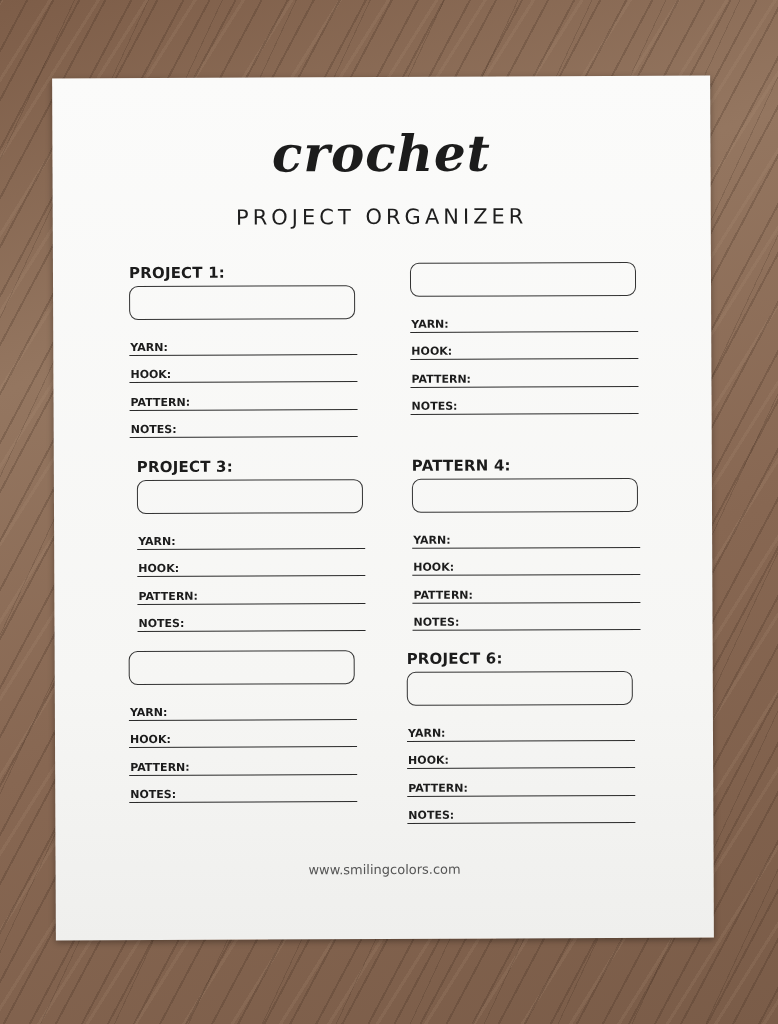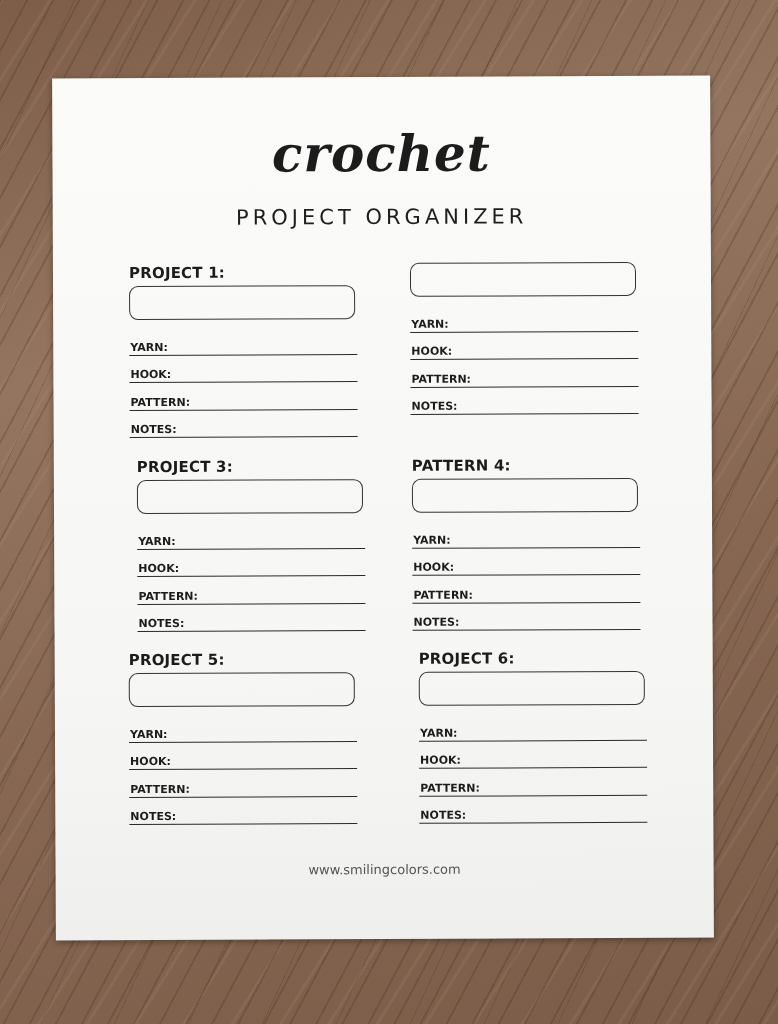--- a/index.html
+++ b/index.html
@@ -120,37 +120,36 @@
       </div>
     <div class="field">
         <span>PATTERN:</span>
       </div>
     <div class="field">
         <span>NOTES:</span>
       </div>
   </div>
 
   <div class="card" style="left:74px; top:573px;">
-    <div class="label">PROJECT 5:</div>
     <div class="namebox"></div>
     <div class="field">
         <span>YARN:</span>
       </div>
     <div class="field">
         <span>HOOK:</span>
       </div>
     <div class="field">
         <span>PATTERN:</span>
       </div>
     <div class="field">
         <span>NOTES:</span>
       </div>
   </div>
 
-  <div class="card" style="left:364px; top:573px;">
+  <div class="card" style="left:352px; top:573px;">
     <div class="label">PROJECT 6:</div>
     <div class="namebox"></div>
     <div class="field">
         <span>YARN:</span>
       </div>
     <div class="field">
         <span>HOOK:</span>
       </div>
     <div class="field">
         <span>PATTERN:</span>

